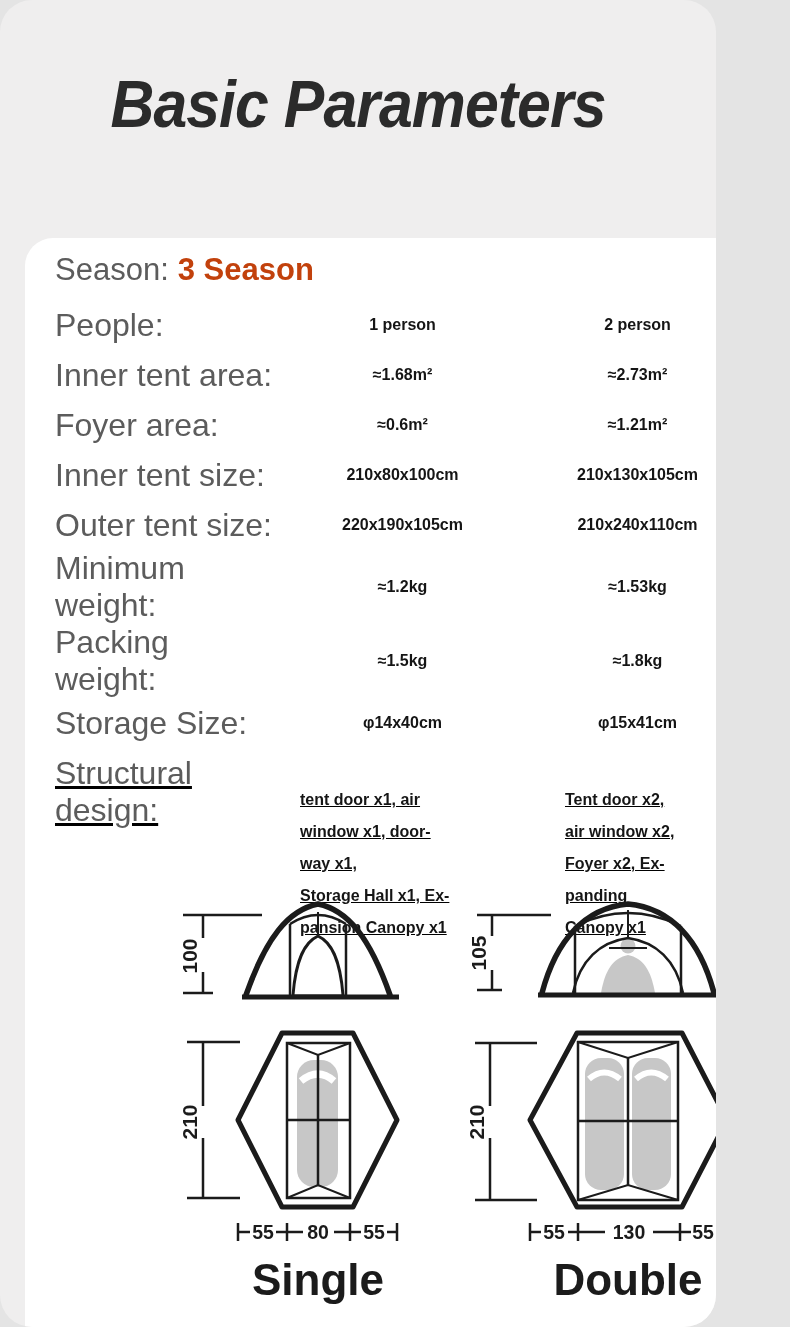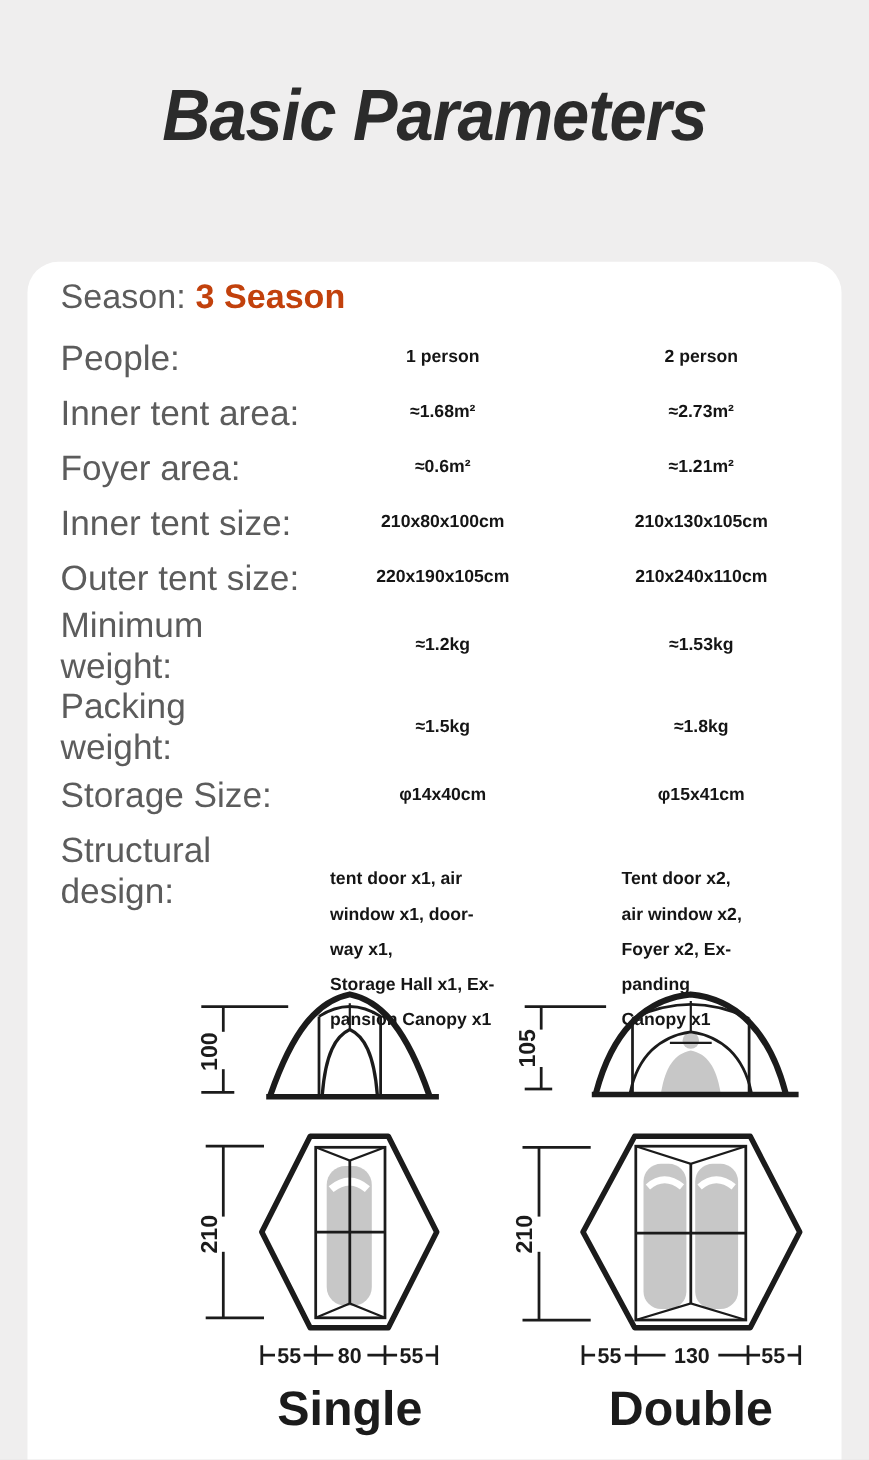--- a/index.html
+++ b/index.html
@@ -1,19 +1,20 @@
 <!DOCTYPE html>
 <html><head>
 <meta charset="utf-8">
 <style>
   html,body{margin:0;padding:0;background:#e4e4e4;}
   .page{
-    position:relative;width:790px;height:1327px;overflow:hidden;
+    position:relative;width:716px;height:1327px;overflow:hidden;
     background:#efeeee;
     font-family:"Liberation Sans",sans-serif;
+    border-radius:32px;
   }
   .title{
     position:absolute;top:66px;left:0;width:100%;
     text-align:center;
     font-size:66px;font-weight:bold;font-style:italic;
     color:#2b2b2b;letter-spacing:-1px;
     transform:scaleX(0.92);transform-origin:50% 50%;
     white-space:nowrap;
   }
   .card{
@@ -23,21 +24,21 @@
   .spec{padding:14px 10px 0 30px;}
   .season-row{height:48px;display:flex;font-size:31px;}
   .season-label{color:#5c5c5c;}
   .season-value{color:#c2410c;font-weight:bold;margin-left:9px;}
   .row{
     display:grid;grid-template-columns:220px 255px 215px;
     min-height:50px;align-items:center;
   }
   .row .label{color:#5c5c5c;font-size:32px;}
   .row .val{font-weight:bold;color:#151515;font-size:16px;text-align:center;}
-  .row.structural{align-items:start;margin-top:4px;}
+  .row.structural{align-items:start;margin-top:4px;text-decoration:underline;}
   .row.structural .label{padding-top:3px;}
   .row.structural .val{
     text-align:left;white-space:pre-line;line-height:32px;margin-top:32px;
   }
   .row.structural .val.v-single{padding-left:25px;}
   .row.structural .val.v-double{padding-left:35px;}
   .diagrams{position:absolute;left:0;top:880px;}
   .diagrams text{
     font-family:"Liberation Sans",sans-serif;font-weight:bold;fill:#1b1b1b;
   }

